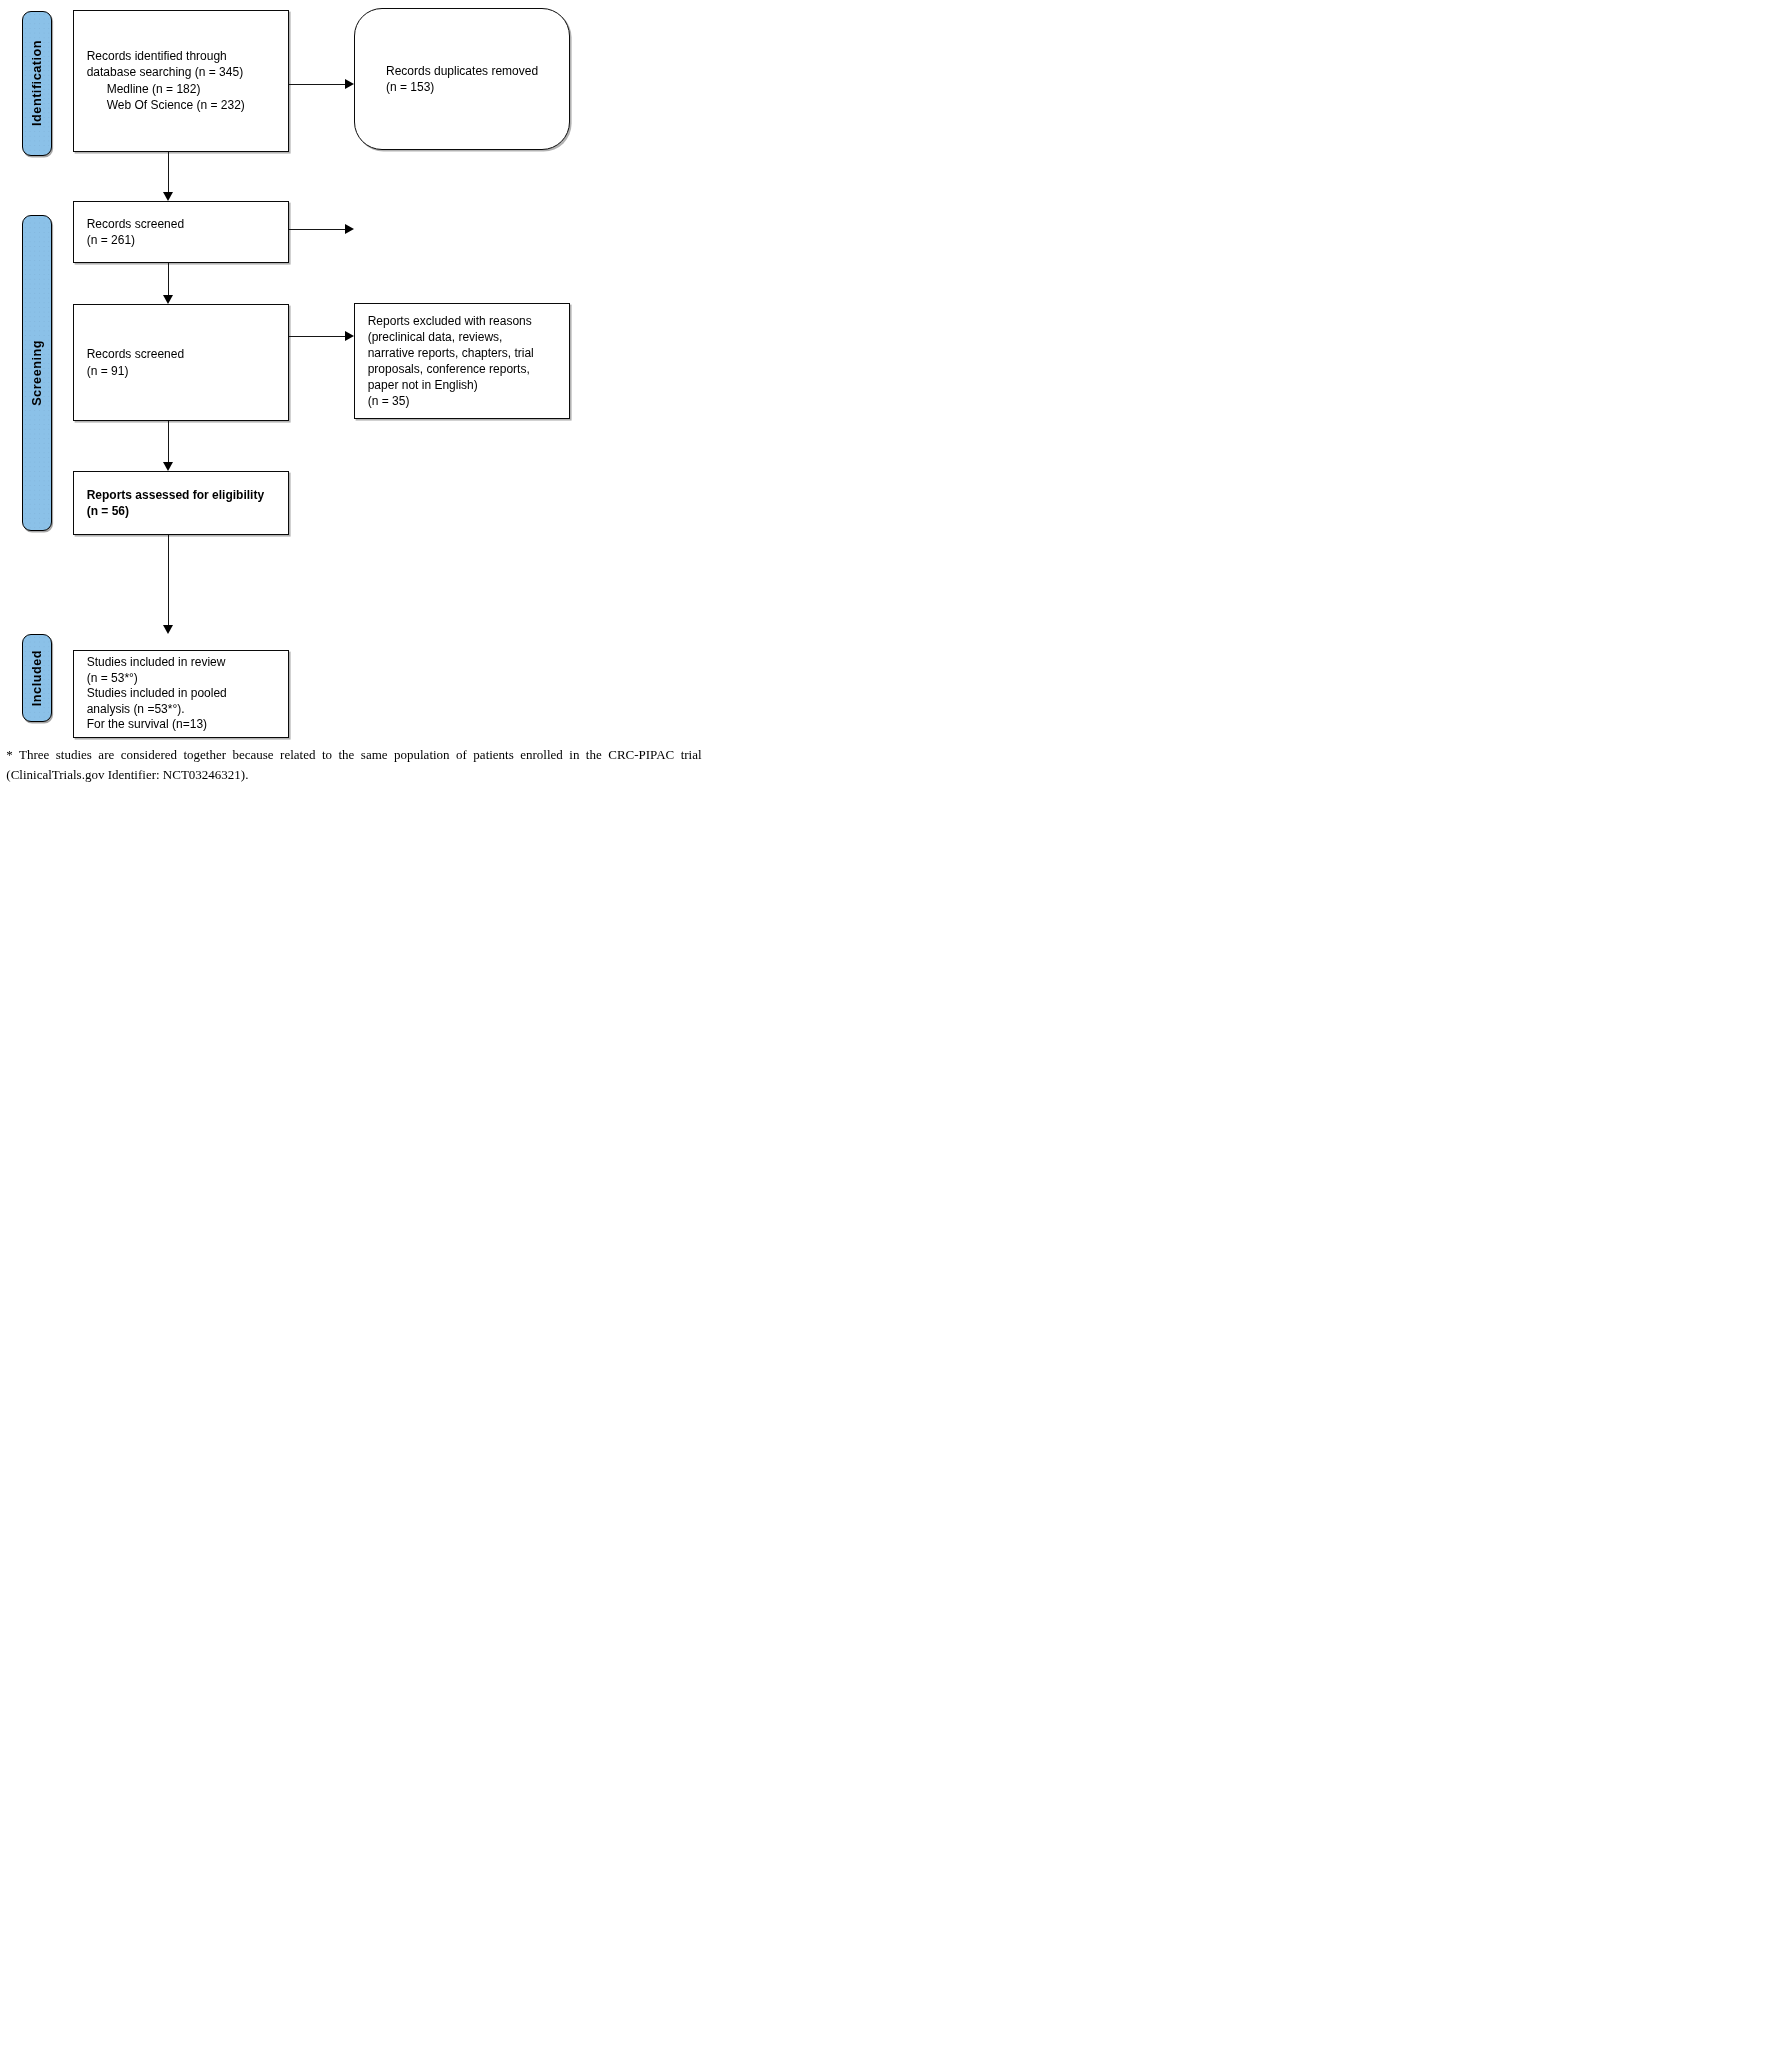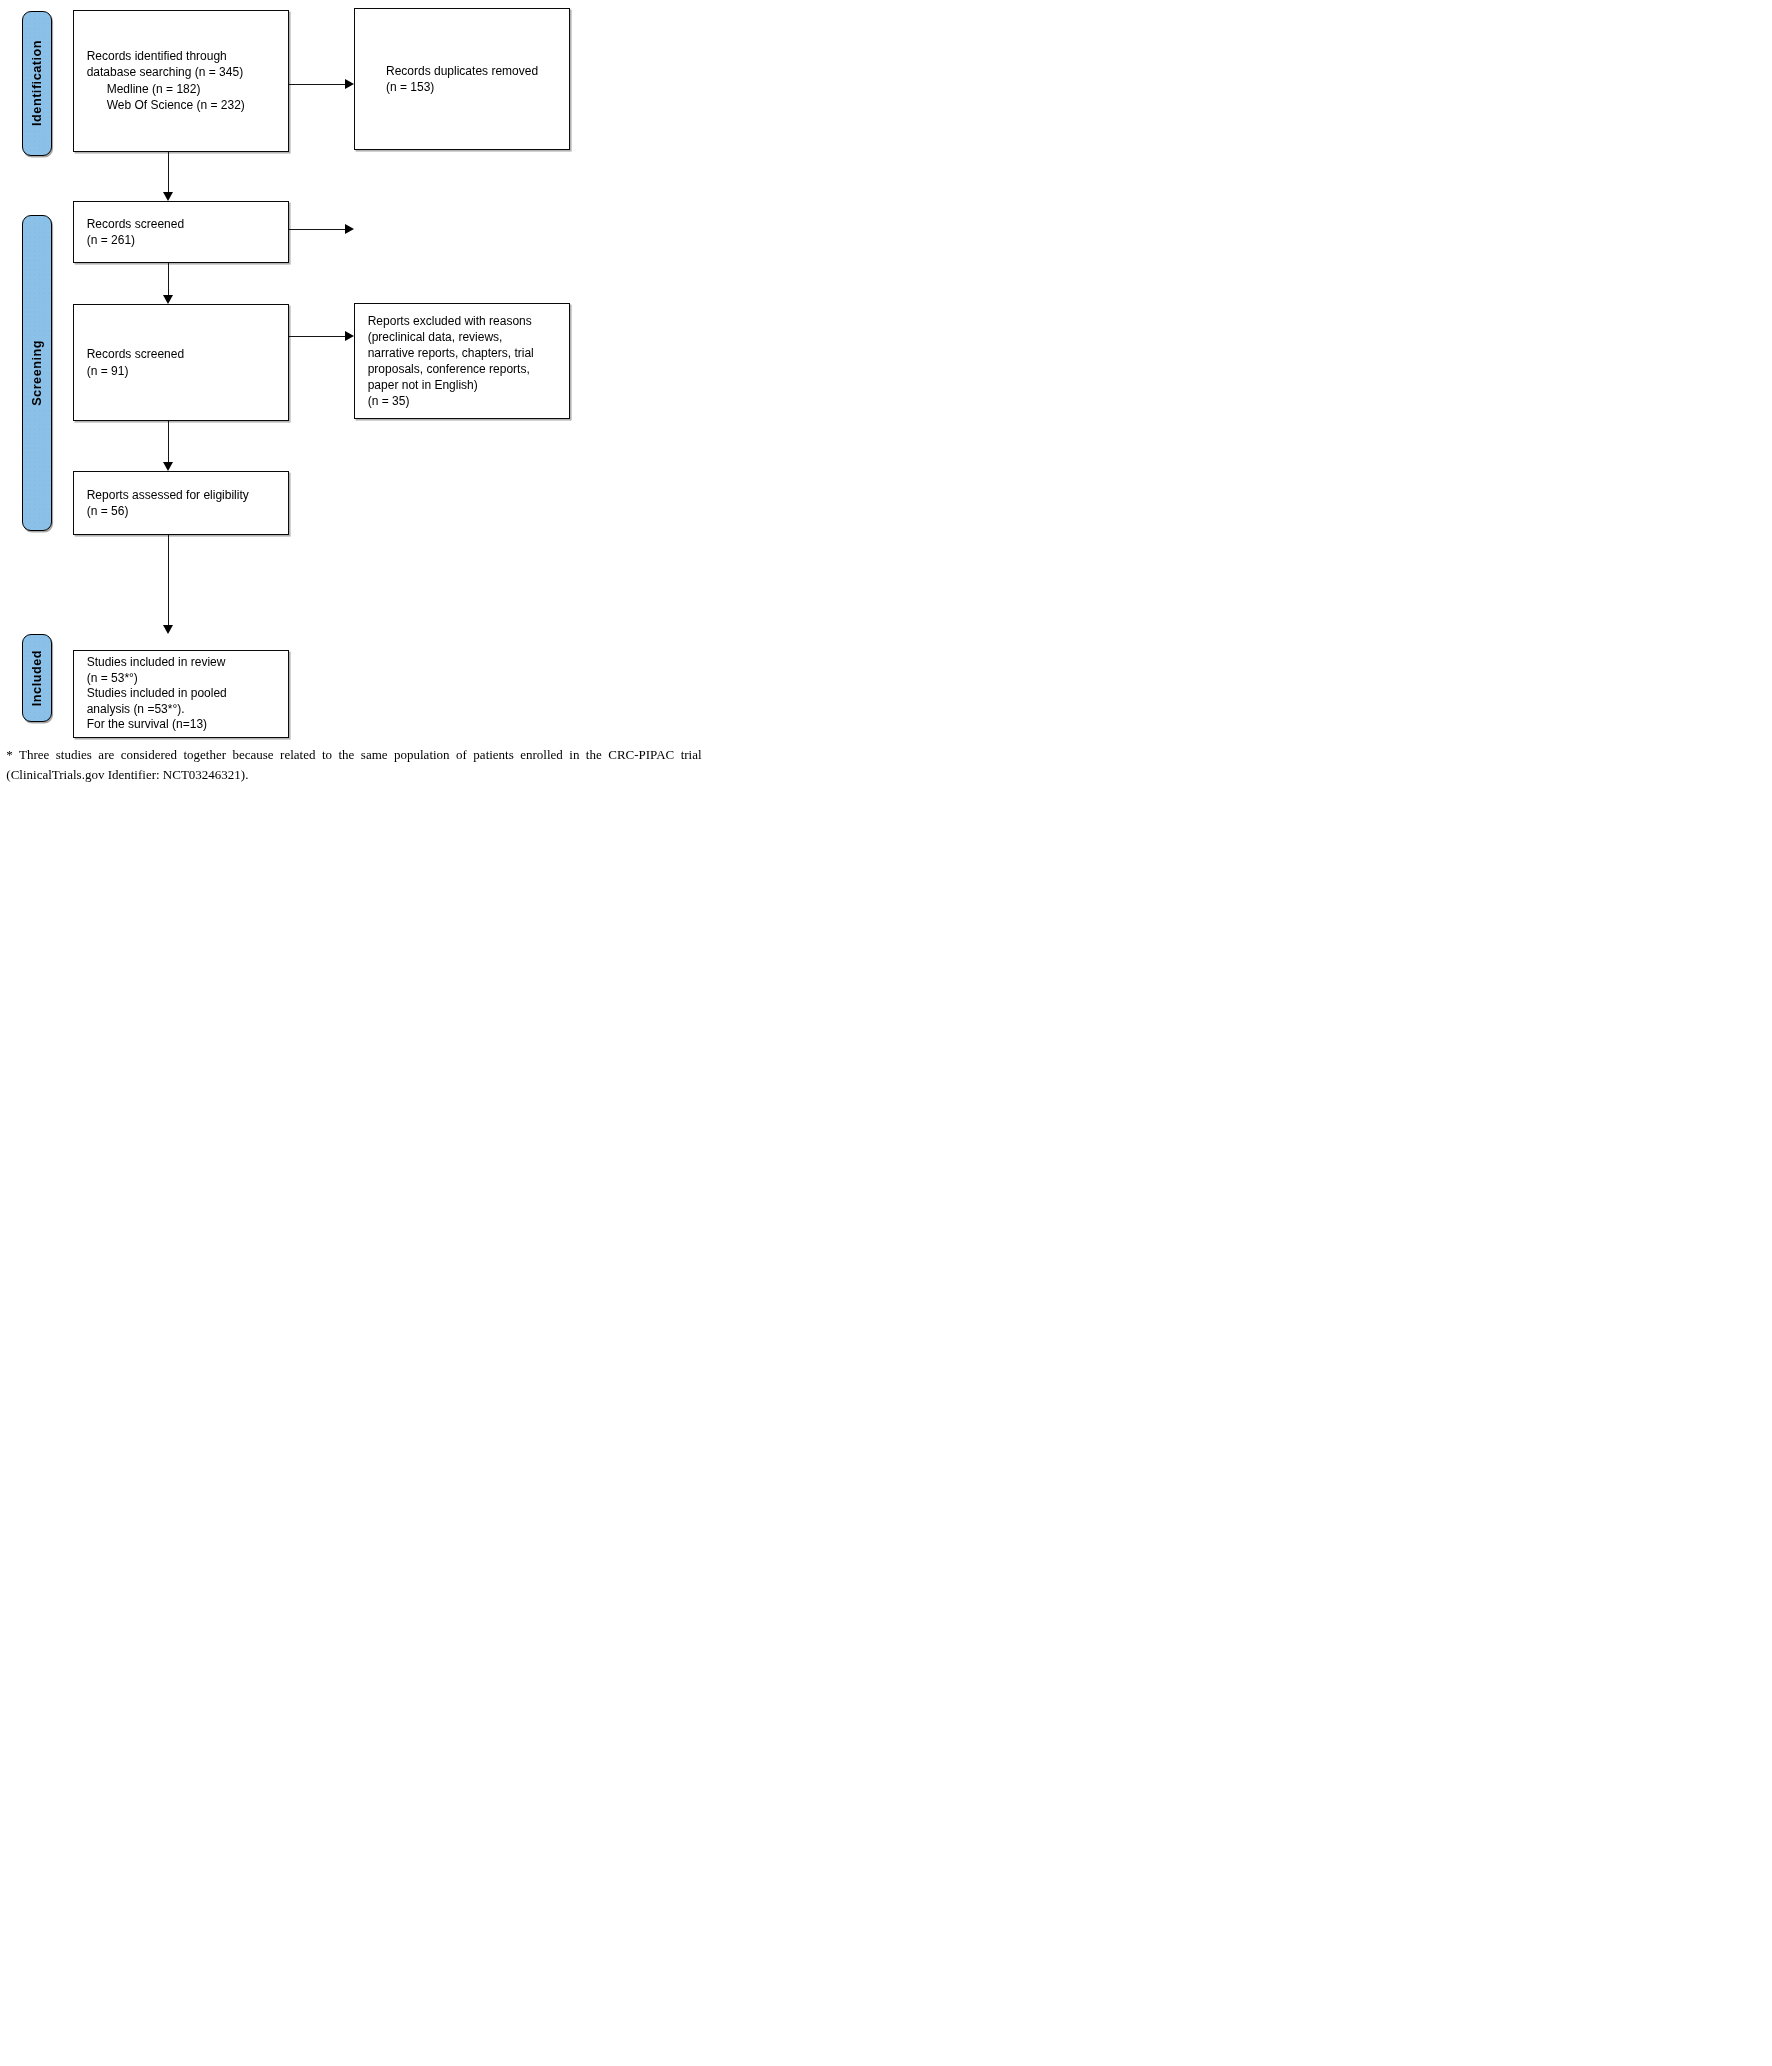--- a/index.html
+++ b/index.html
@@ -95,34 +95,34 @@
   <div class="box" style="left:73px; top:201px; width:216px; height:62px;">
     <div class="line">Records screened</div>
     <div class="line">(n = 261)</div>
   </div>
 
   <div class="box" style="left:73px; top:304px; width:216px; height:117px;">
     <div class="line">Records screened</div>
     <div class="line">(n = 91)</div>
   </div>
 
-  <div class="box" style="left:73px; top:471px; width:216px; height:64px;">
+  <div class="box" style="left:73px; top:471px; width:216px; height:64px;font-weight:bold;">
     <div class="line">Reports assessed for eligibility</div>
     <div class="line">(n = 56)</div>
   </div>
 
   <div class="box" style="left:73px; top:650px; width:216px; height:88px; line-height:1.3;">
     <div class="line">Studies included in review</div>
     <div class="line">(n = 53*°)</div>
     <div class="line">Studies included in pooled</div>
     <div class="line">analysis (n =53*°).</div>
     <div class="line">For the survival (n=13)</div>
   </div>
 
-  <div class="box pad-xl" style="left:354px; top:8px; width:216px; height:142px;">
+  <div class="box pad-xl" style="left:354px; top:8px; width:216px; height:142px;border-radius:28px;">
     <div class="line">Records duplicates removed</div>
     <div class="line">(n = 153)</div>
   </div>
 
 
   <div class="box" style="left:354px; top:303px; width:216px; height:116px;">
     <div class="line">Reports excluded with reasons</div>
     <div class="line">(preclinical data, reviews,</div>
     <div class="line">narrative reports, chapters, trial</div>
     <div class="line">proposals, conference reports,</div>

